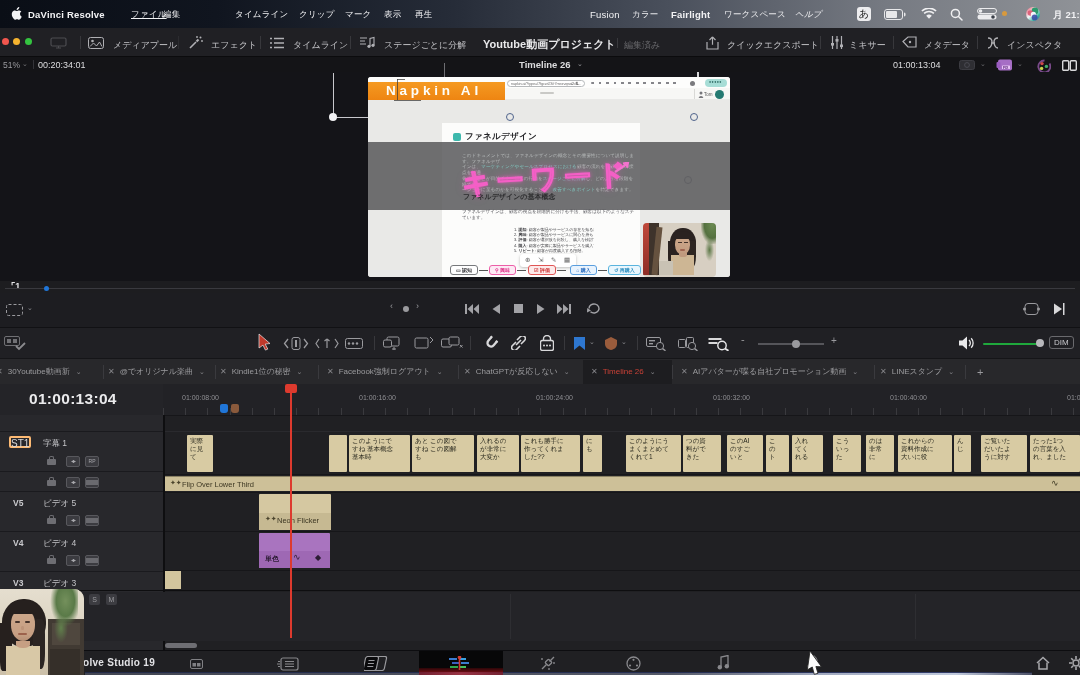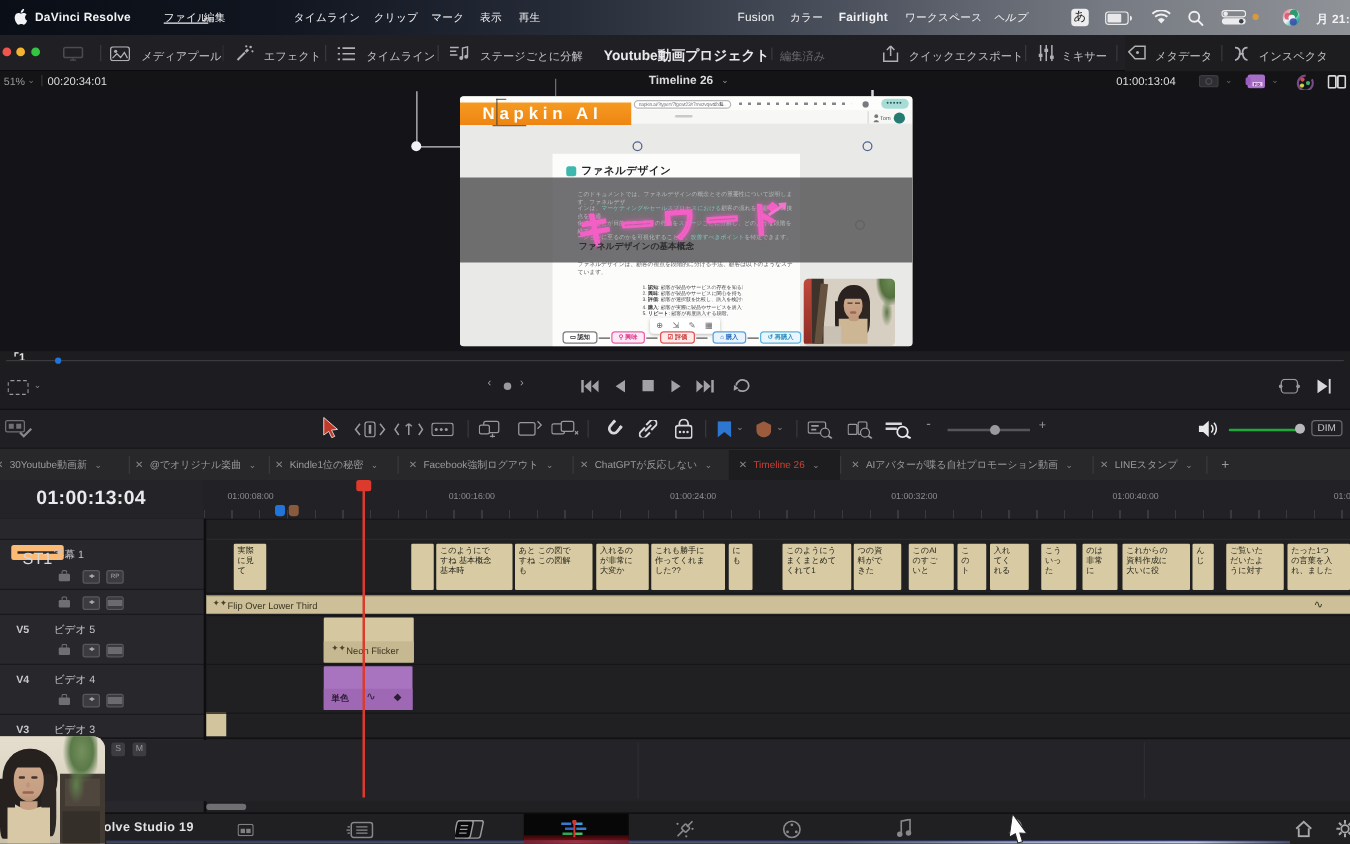--- a/index.html
+++ b/index.html
@@ -511,21 +511,21 @@
       <span class="abs" style="left:904px;top:10px;">01:0</span>
       <div class="abs" style="left:0;top:24px;width:917px;height:7px;background:repeating-linear-gradient(90deg,#3a3a3e 0,#3a3a3e 1px,transparent 1px,transparent 22.2px);"></div>
       <div class="abs" style="left:57px;top:20px;width:8px;height:9px;background:#2076d8;border-radius:2px 2px 3px 3px;"></div>
       <div class="abs" style="left:68px;top:20px;width:8px;height:9px;background:#8a5a3c;border-radius:2px 2px 3px 3px;"></div>
     </div>
     <div class="hline" style="top:31px;"></div>
     <div class="hline" style="top:47px;background:#2a2a2e;"></div>
     <div id="headers">
 
       <div class="trklabel" style="top:20px;">
-        <span class="abs" style="left:9px;top:1px;width:42px;height:12px;border:5px solid #fdba74;border-radius:2px;text-align:center;line-height:12px;font-size:13px;color:#d8d8da;">ST1</span>
+        <span class="abs" style="left:9px;top:1px;width:22px;height:12px;border:2px solid #fdba74;border-radius:2px;text-align:center;line-height:12px;font-size:10px;color:#d8d8da;">ST1</span>
         <span class="tnm">字幕 1</span>
       </div>
       <div class="lrow" style="top:40px;">
           <i class="lck"></i>
           <i class="bx">
             <u>◂▸</u>
           </i>
           <i class="bx">
             <u style="font-size:5px;letter-spacing:0;">RP</u>
           </i>

